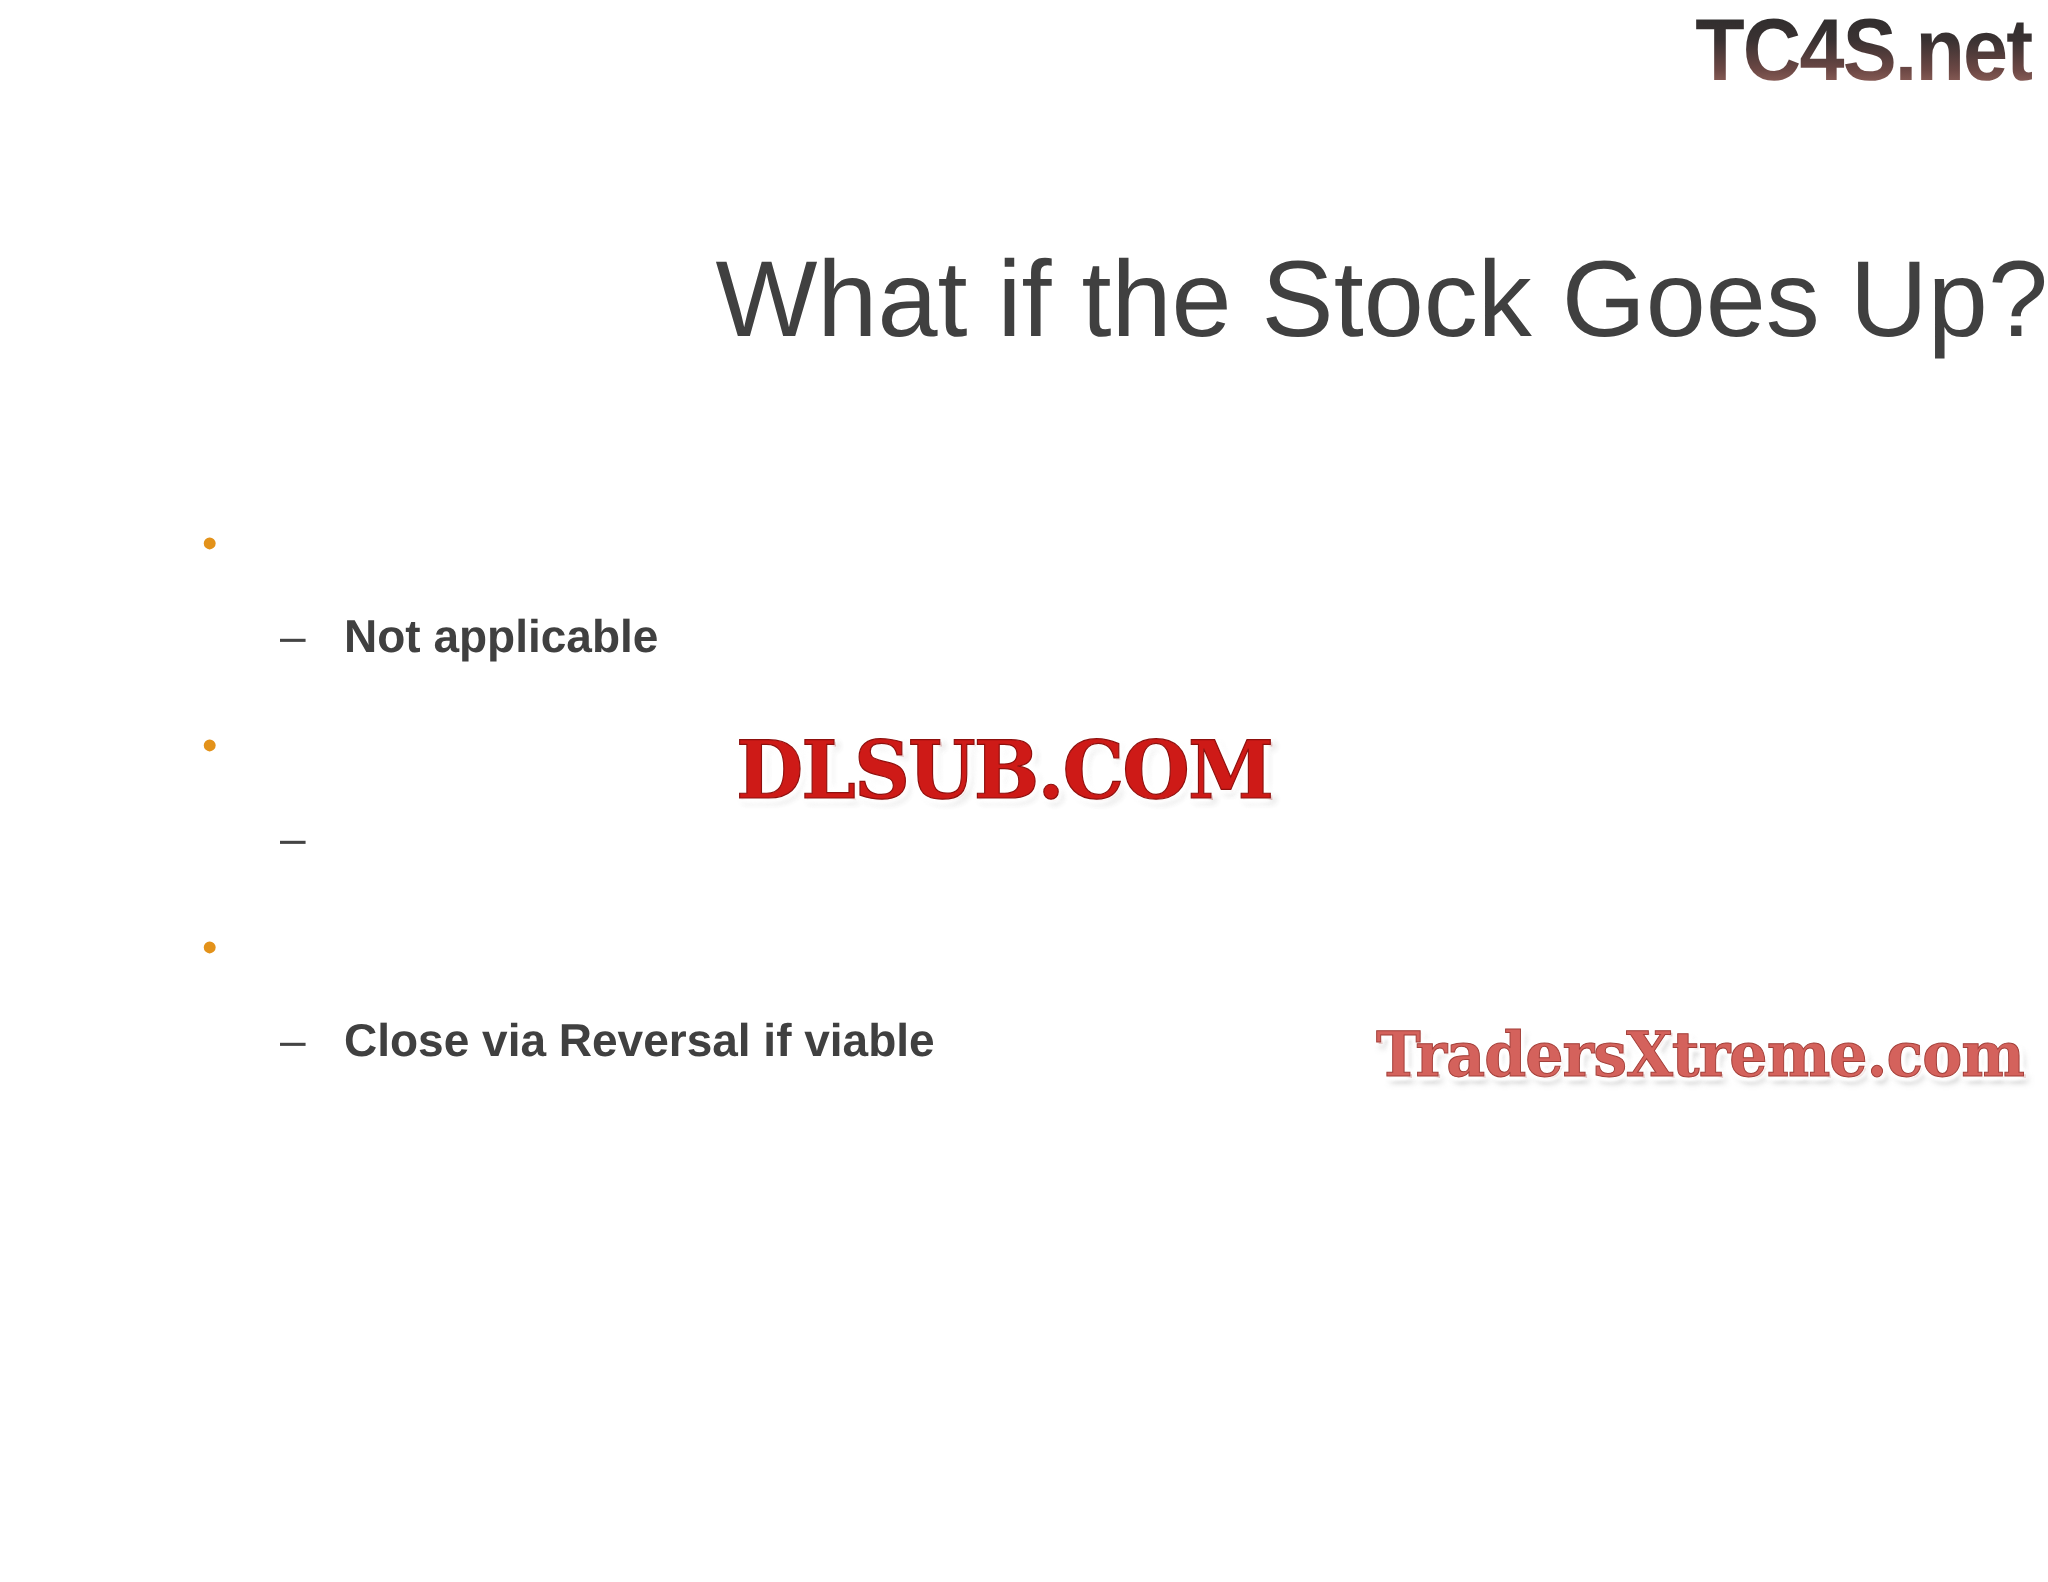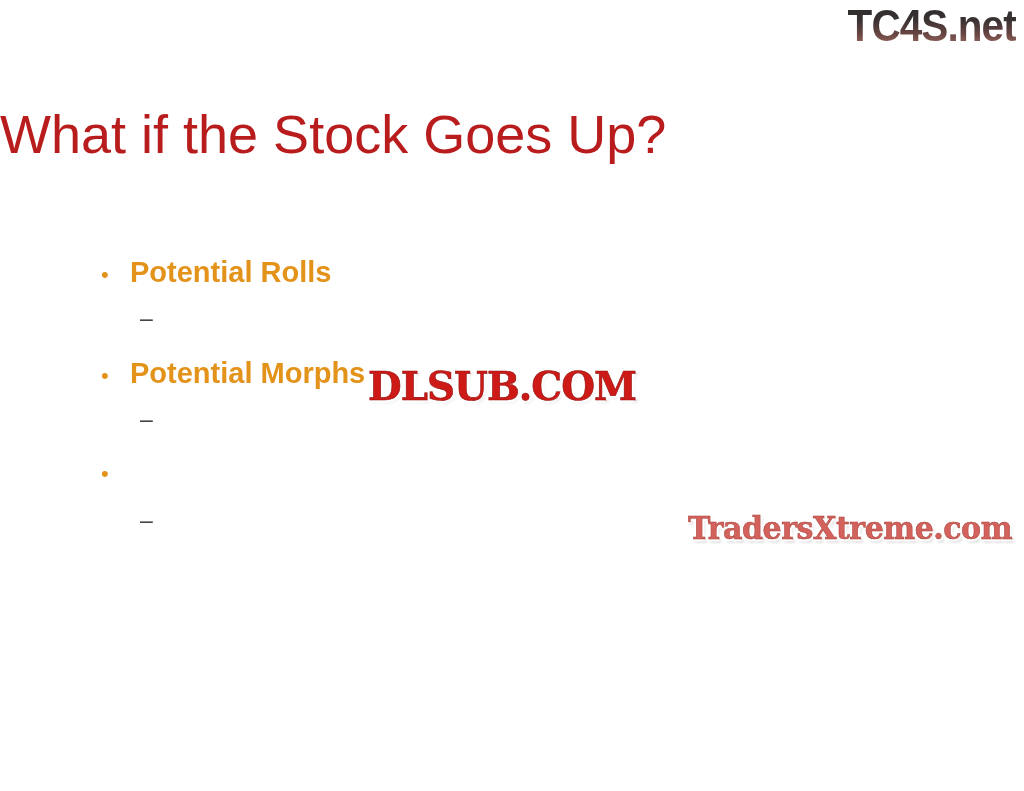--- a/index.html
+++ b/index.html
@@ -34,25 +34,25 @@
     -webkit-background-clip: text;
     background-clip: text;
     color: transparent;
     -webkit-text-fill-color: transparent;
     white-space: nowrap;
   }
 
   
   .slide-title {
     position: absolute;
-    top: 102px;
+    top: 118px;
     left: 0;
     width: 1024px;
-    text-align: left;
-    color: #b91c1c;
+    text-align: right;
+    color: #404040;
     font-size: 54px;
     font-weight: normal;
     line-height: 64px;
     letter-spacing: 0px;
   }
 
   
   .body-area {
     position: absolute;
     top: 252px;
@@ -158,43 +158,43 @@
 
   <div class="brand-top">TC4S.net</div>
 
   <div class="slide-title">What if the Stock Goes Up?</div>
 
   <div class="body-area">
 
     <div class="bullet-group">
       <div class="lvl1">
         <span class="dot">•</span>
-        <span class="txt">Potential Rolls</span>
       </div>
       <div class="lvl2">
         <span class="dash">–</span>
+        <span class="txt">Not applicable</span>
       </div>
     </div>
 
     <div class="bullet-group">
       <div class="lvl1">
         <span class="dot">•</span>
-        <span class="txt">Potential Morphs</span>
       </div>
       <div class="lvl2">
         <span class="dash">–</span>
       </div>
     </div>
 
     <div class="bullet-group">
       <div class="lvl1">
         <span class="dot">•</span>
       </div>
       <div class="lvl2">
         <span class="dash">–</span>
+        <span class="txt">Close via Reversal if viable</span>
       </div>
     </div>
 
   </div>
 
   <div class="watermark">DLSUB.COM</div>
 
   <div class="brand-bottom">TradersXtreme.com</div>
 
 </div>

